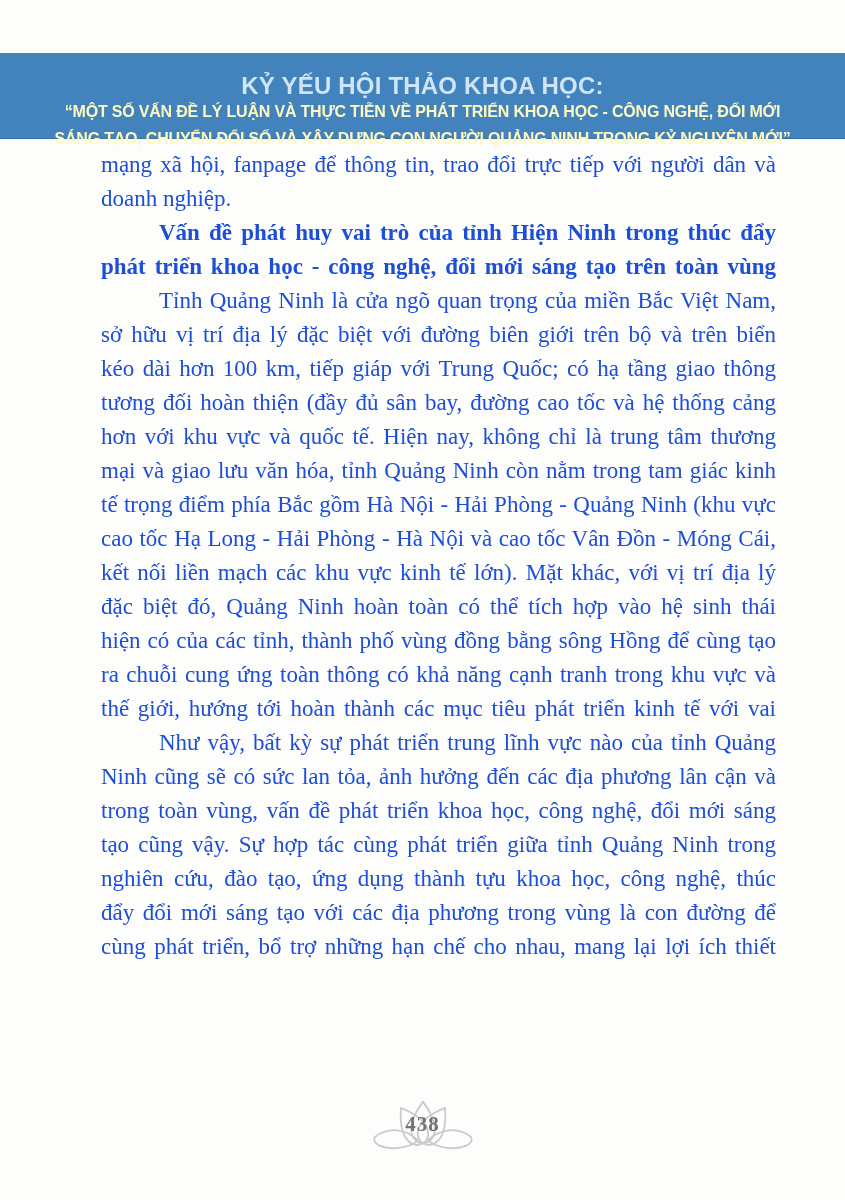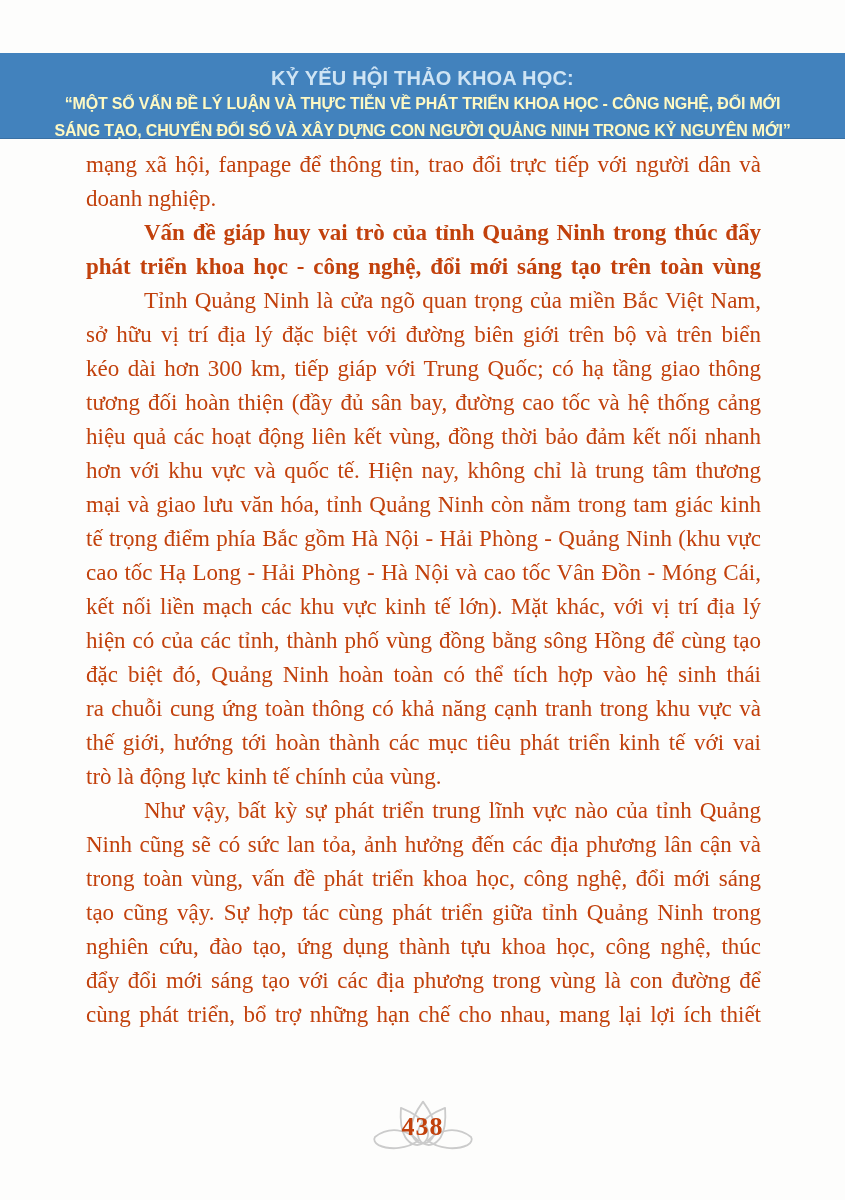--- a/index.html
+++ b/index.html
@@ -9,85 +9,83 @@
     font-family:"Liberation Serif",serif;
   }
   
   .band{
     position:absolute;left:0;top:53px;width:845px;height:85px;
     background:#4282bd;text-align:center;
     border-bottom:1px solid rgba(30,60,90,.25);
     font-family:"Liberation Sans",sans-serif;font-weight:bold;
   }
   .band-title{
-    margin-top:12px;font-size:20px;line-height:26px;
+    margin-top:20px;font-size:24px;line-height:26px;
     color:#cfe4f4;letter-spacing:.2px;
   }
   .band-sub{
     font-size:16px;line-height:26.5px;color:#fef9c3;letter-spacing:-.2px;
   }
   
   .page-text{
-    position:absolute;left:86px;top:148px;width:675px;
-    color:#c2410c;
+    position:absolute;left:101px;top:148px;width:675px;
+    color:#1d4ed8;
   }
   .line{
     margin:0;height:34px;line-height:34px;font-size:23px;
     text-align:justify;text-align-last:justify;
     overflow:hidden;white-space:normal;
   }
   .line.end{text-align-last:left;}
   .line.ind{text-indent:58px;}
   .line.b{font-weight:bold;}
   
   .footer{
     position:absolute;left:0;top:1098px;width:845px;height:70px;
     text-align:center;
   }
   .lotus{
     position:absolute;left:50%;top:0;transform:translateX(-50%);
   }
   .page-number{
     position:absolute;left:0;top:14px;width:100%;
     font-family:"Liberation Serif",serif;font-weight:bold;
-    font-size:26px;color:#c2410c;letter-spacing:1px;
+    font-size:21px;color:#737373;letter-spacing:1px;
   }
 </style>
 </head>
 <body>
 
 <header class="band">
   <div class="band-title">KỶ YẾU HỘI THẢO KHOA HỌC:</div>
   <div class="band-sub">“MỘT SỐ VẤN ĐỀ LÝ LUẬN VÀ THỰC TIỄN VỀ PHÁT TRIỂN KHOA HỌC - CÔNG NGHỆ, ĐỔI MỚI</div>
   <div class="band-sub">SÁNG TẠO, CHUYỂN ĐỔI SỐ VÀ XÂY DỰNG CON NGƯỜI QUẢNG NINH TRONG KỶ NGUYÊN MỚI”</div>
 </header>
 
 <main class="page-text">
 
   <p class="line">mạng xã hội, fanpage để thông tin, trao đổi trực tiếp với người dân và</p>
   <p class="line end">doanh nghiệp.</p>
 
-  <p class="line b ind">Vấn đề giáp huy vai trò của tỉnh Quảng Ninh trong thúc đẩy</p>
+  <p class="line b ind">Vấn đề phát huy vai trò của tỉnh Hiện Ninh trong thúc đẩy</p>
   <p class="line b">phát triển khoa học - công nghệ, đổi mới sáng tạo trên toàn vùng</p>
 
   <p class="line ind">Tỉnh Quảng Ninh là cửa ngõ quan trọng của miền Bắc Việt Nam,</p>
   <p class="line">sở hữu vị trí địa lý đặc biệt với đường biên giới trên bộ và trên biển</p>
-  <p class="line">kéo dài hơn 300 km, tiếp giáp với Trung Quốc; có hạ tầng giao thông</p>
+  <p class="line">kéo dài hơn 100 km, tiếp giáp với Trung Quốc; có hạ tầng giao thông</p>
   <p class="line">tương đối hoàn thiện (đầy đủ sân bay, đường cao tốc và hệ thống cảng</p>
-  <p class="line">hiệu quả các hoạt động liên kết vùng, đồng thời bảo đảm kết nối nhanh</p>
   <p class="line">hơn với khu vực và quốc tế. Hiện nay, không chỉ là trung tâm thương</p>
   <p class="line">mại và giao lưu văn hóa, tỉnh Quảng Ninh còn nằm trong tam giác kinh</p>
   <p class="line">tế trọng điểm phía Bắc gồm Hà Nội - Hải Phòng - Quảng Ninh (khu vực</p>
   <p class="line">cao tốc Hạ Long - Hải Phòng - Hà Nội và cao tốc Vân Đồn - Móng Cái,</p>
   <p class="line">kết nối liền mạch các khu vực kinh tế lớn). Mặt khác, với vị trí địa lý</p>
+  <p class="line">đặc biệt đó, Quảng Ninh hoàn toàn có thể tích hợp vào hệ sinh thái</p>
   <p class="line">hiện có của các tỉnh, thành phố vùng đồng bằng sông Hồng để cùng tạo</p>
-  <p class="line">đặc biệt đó, Quảng Ninh hoàn toàn có thể tích hợp vào hệ sinh thái</p>
   <p class="line">ra chuỗi cung ứng toàn thông có khả năng cạnh tranh trong khu vực và</p>
   <p class="line">thế giới, hướng tới hoàn thành các mục tiêu phát triển kinh tế với vai</p>
-  <p class="line end">trò là động lực kinh tế chính của vùng.</p>
 
   <p class="line ind">Như vậy, bất kỳ sự phát triển trung lĩnh vực nào của tỉnh Quảng</p>
   <p class="line">Ninh cũng sẽ có sức lan tỏa, ảnh hưởng đến các địa phương lân cận và</p>
   <p class="line">trong toàn vùng, vấn đề phát triển khoa học, công nghệ, đổi mới sáng</p>
   <p class="line">tạo cũng vậy. Sự hợp tác cùng phát triển giữa tỉnh Quảng Ninh trong</p>
   <p class="line">nghiên cứu, đào tạo, ứng dụng thành tựu khoa học, công nghệ, thúc</p>
   <p class="line">đẩy đổi mới sáng tạo với các địa phương trong vùng là con đường để</p>
   <p class="line">cùng phát triển, bổ trợ những hạn chế cho nhau, mang lại lợi ích thiết</p>
 </main>
 

